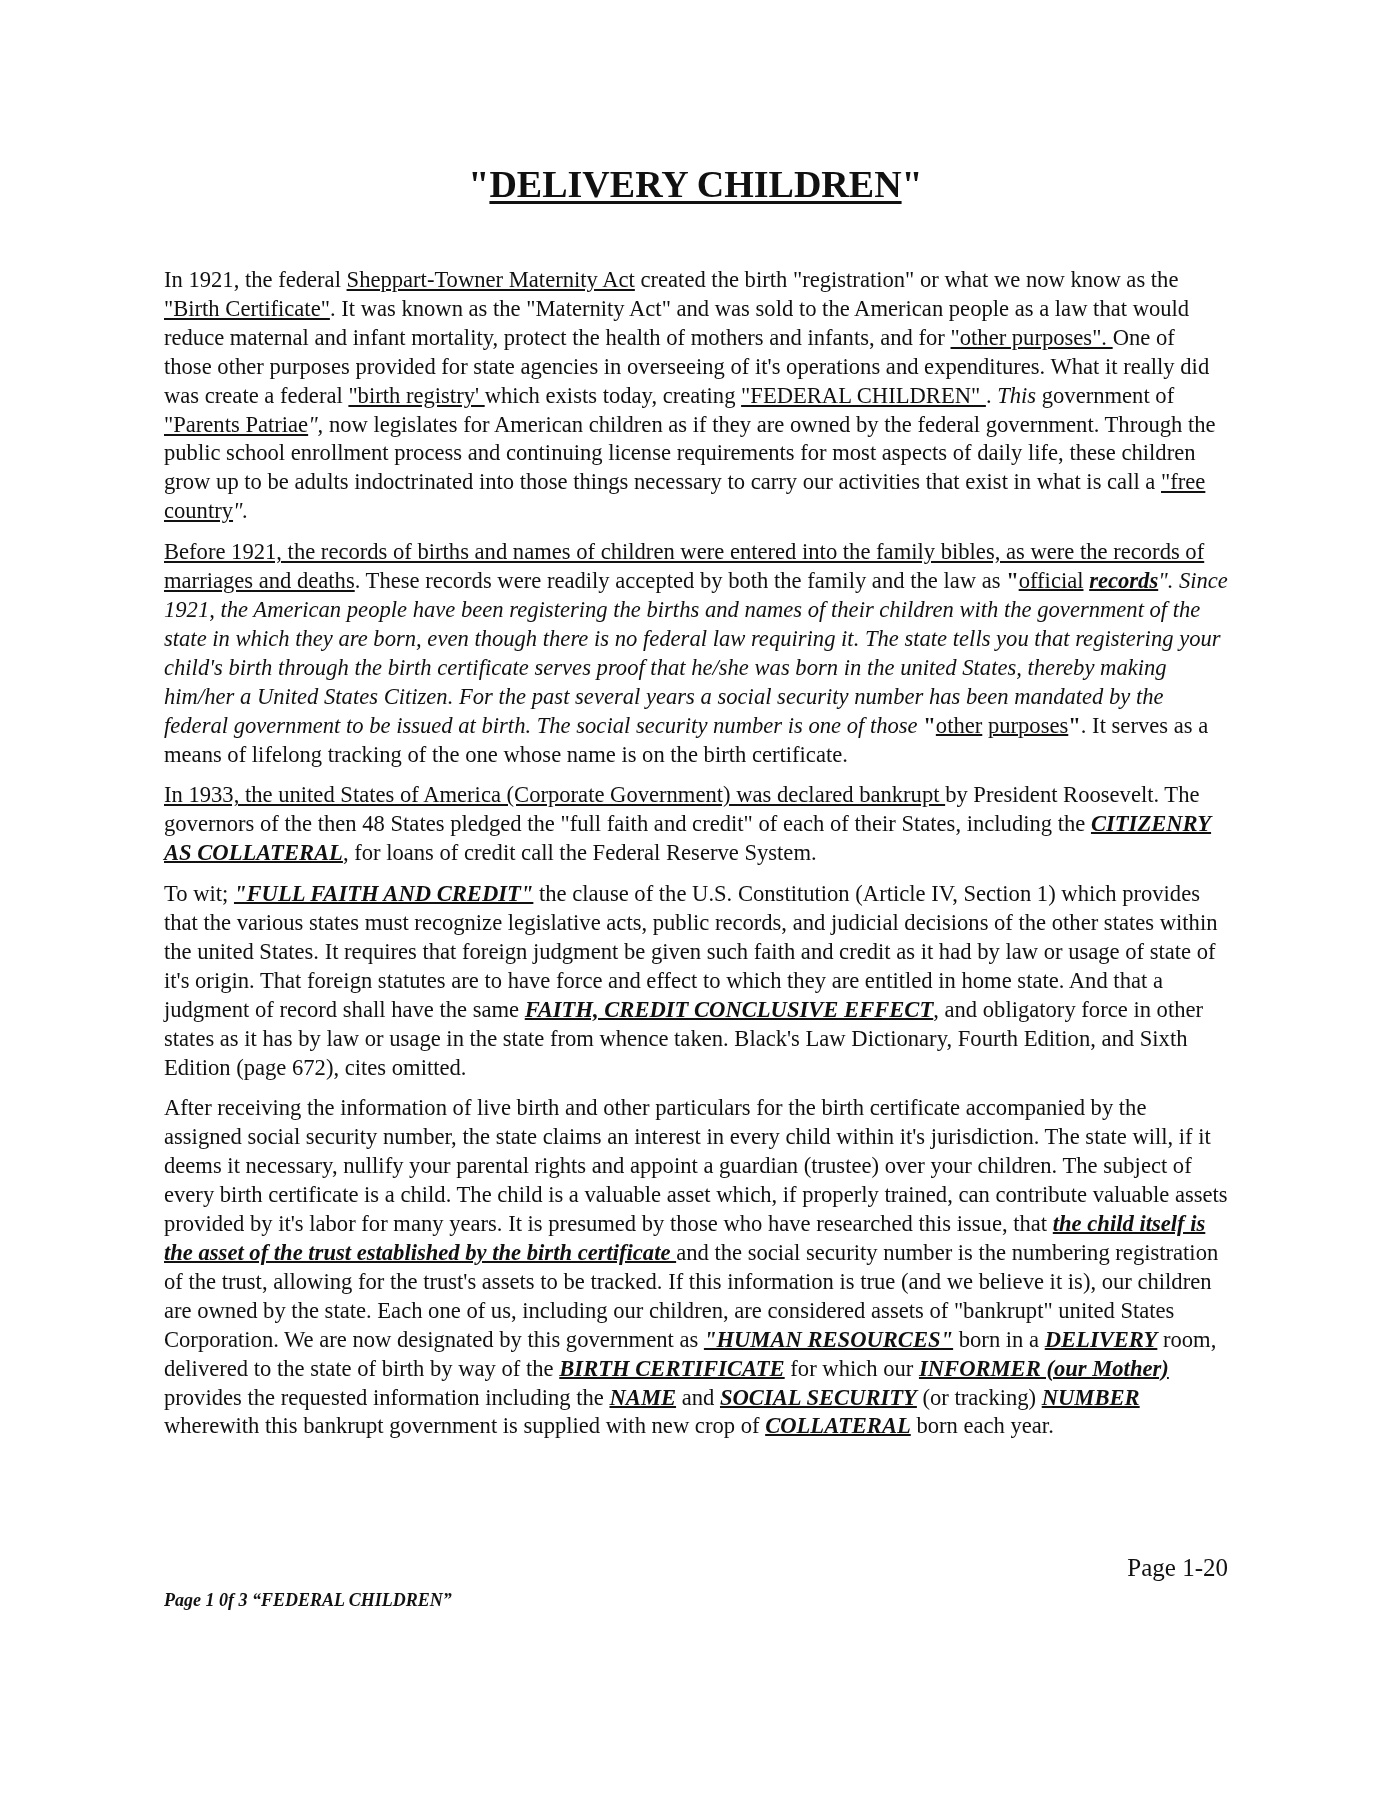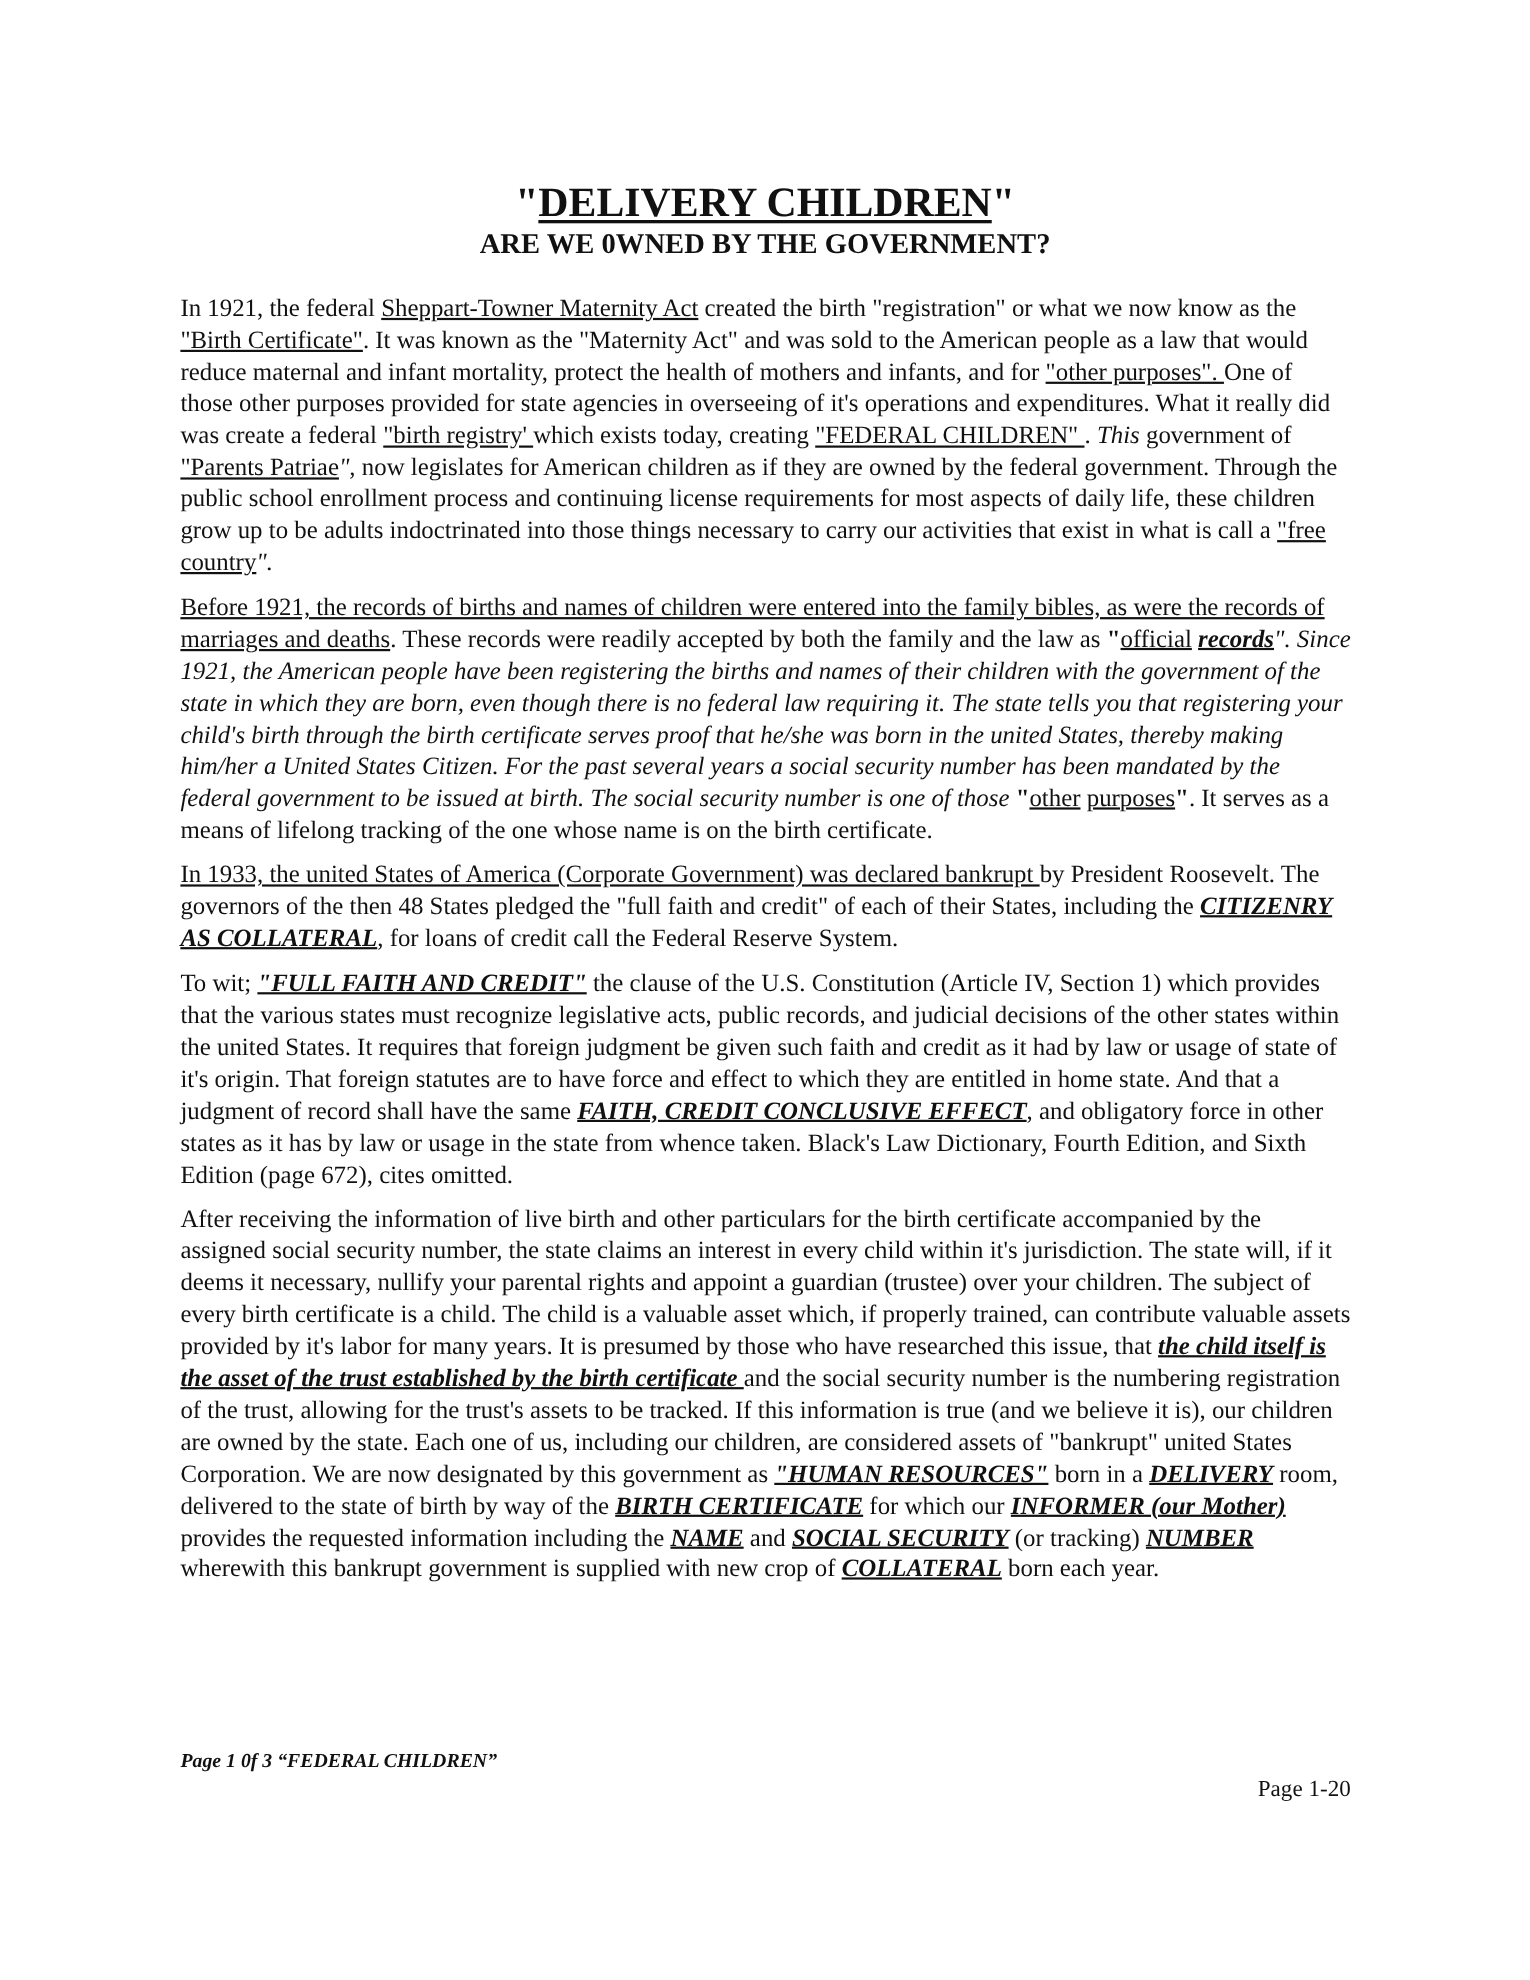--- a/index.html
+++ b/index.html
@@ -26,32 +26,31 @@
     .iu { text-decoration: underline; }
     .biu { font-style: italic; font-weight: bold; text-decoration: underline; text-decoration-thickness: 2px; }
     .bu { font-weight: normal; text-decoration: underline; text-decoration-thickness: 2px; }
     .b { font-weight: bold; }
     .i { font-style: italic; }
     .footer-left {
       position: absolute; left: 164px; top: 1590px;
       font-size: 18px; font-weight: bold; font-style: italic;
     }
     .footer-right {
-      position: absolute; right: 163px; top: 1614px;
-      font-size: 21px;
+      position: absolute; right: 163px; top: 1554px;
+      font-size: 25px;
     }
   </style>
 </head>
 <body>
 
 <div class="page">
 
   <div class="title"><span>"</span><span class="u">DELIVERY CHILDREN</span><span>"</span></div>
 
-  <div class="subtitle">ARE WE  0WNED BY THE GOVERNMENT?</div>
 
   <div class="body">
 
     <p><span>In 1921, the federal </span><span class="iu">Sheppart-Towner Maternity Act</span><span> created the birth "registration" or what we now know as the </span><span class="iu">"Birth Certificate"</span><span>. It was known as the "Maternity Act" and was sold to the American people as a law that would reduce maternal and infant mortality, protect the health of mothers and infants, and for </span><span class="iu">"other purposes". </span><span>One of those other purposes provided for state agencies in overseeing of it's operations and expenditures. What it really did was create a federal </span><span class="iu">"birth registry' </span><span> which exists today, creating </span><span class="iu">"FEDERAL CHILDREN" </span><span>. </span><span class="i">This</span><span> government of </span><span class="iu">"Parents Patriae</span><span class="i">",</span><span> now legislates for American children as if they are owned by the federal government. Through the public school enrollment process and continuing license requirements for most aspects of daily life, these children grow up to be adults indoctrinated into those things necessary to carry our activities that exist in what is call a </span><span class="iu">"free country</span><span class="i">".</span></p>
 
     <p><span class="iu">Before 1921, the records of births and names of children were entered into the family bibles, as were the records of marriages and deaths</span><span>. These records were readily accepted by both the family and the law as </span><span class="b">"</span><span class="bu">official</span> <span class="biu">records</span><span class="i">". Since 1921, the American people have been registering the births and names of their children with the government of the state in which they are born, even though there is no federal law requiring it. The state tells you that registering your child's birth through the birth certificate serves proof that he/she was born in the united States, thereby making him/her a United States Citizen. For the past several years a social security number has been mandated by the federal government to be issued at birth. The social security number is one of those </span><span class="b">"</span><span class="bu">other</span> <span class="bu">purposes</span><span class="b">"</span><span>. It serves as a means of lifelong tracking of the one whose name is on the birth certificate.</span></p>
 
     <p><span class="iu">In 1933, the united States of America (Corporate Government) was declared bankrupt </span><span>by President Roosevelt. The governors of the then 48 States pledged the "full faith and credit" of each of their States, including the </span><span class="biu">CITIZENRY AS COLLATERAL</span><span>,  for loans of credit call the Federal Reserve System.</span></p>
 
     <p><span>To wit; </span><span class="biu">"FULL FAITH AND CREDIT"</span><span> the clause of the U.S. Constitution (Article IV, Section 1) which provides that the various states must recognize legislative acts, public records, and judicial decisions of the other states within the united States. It requires that foreign judgment be given such faith and credit as it had by law or usage of state of it's origin. That foreign statutes are to have force and effect to which they are entitled in home state. And that a judgment of record shall have the same </span><span class="biu">FAITH, CREDIT CONCLUSIVE EFFECT</span><span>, and obligatory force in other states as it has by law or usage in the state from whence taken. Black's Law Dictionary, Fourth Edition, and Sixth Edition (page 672), cites omitted.</span></p>

